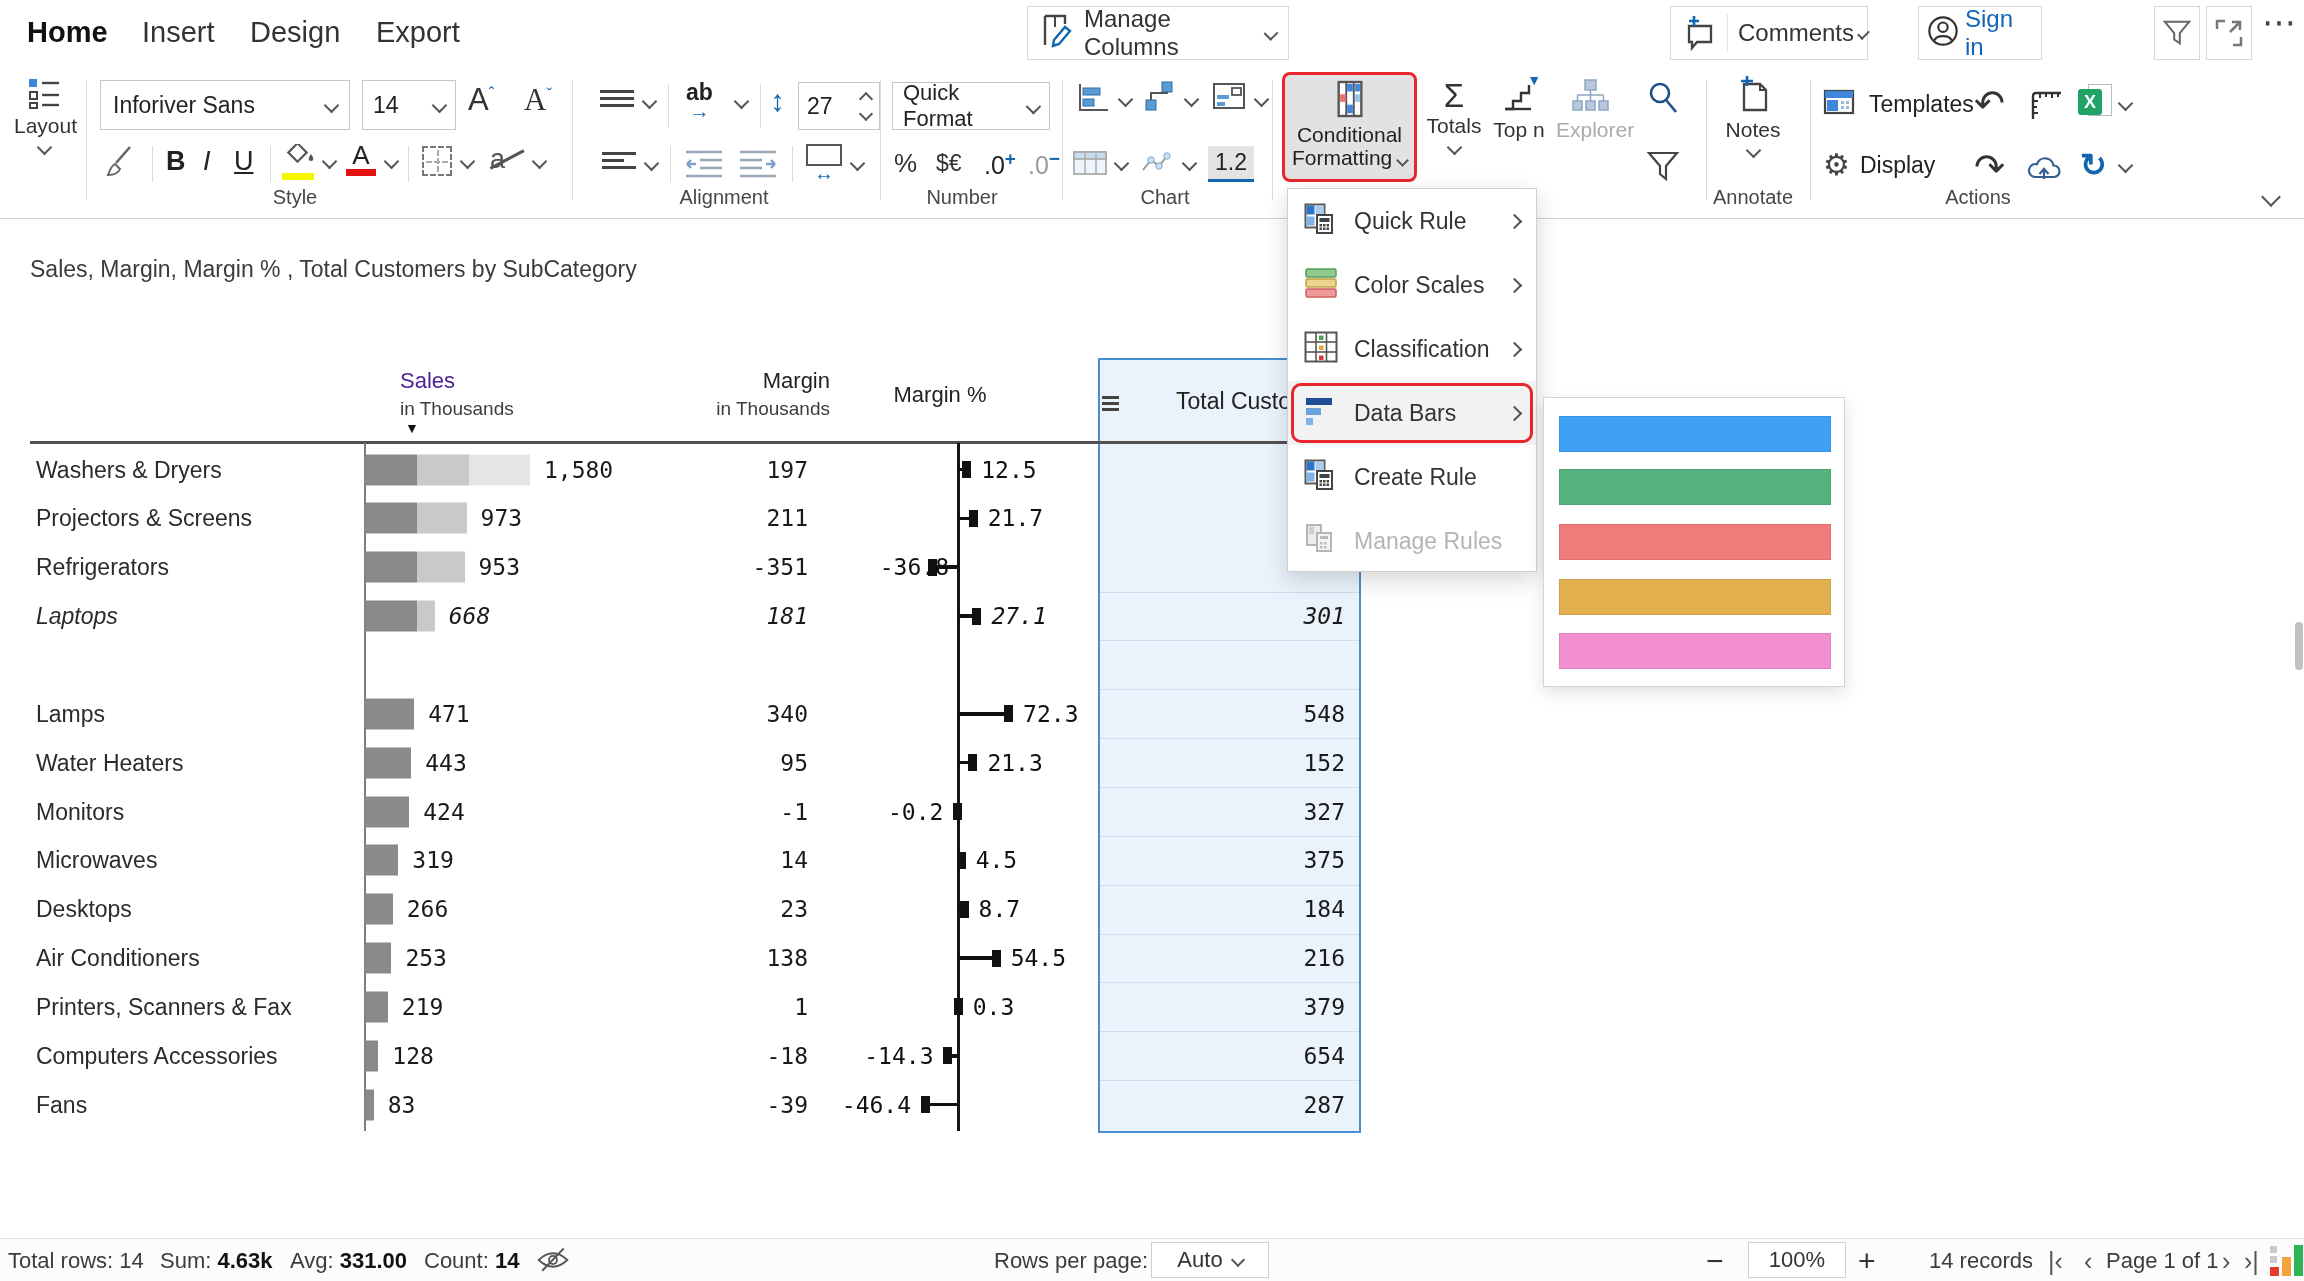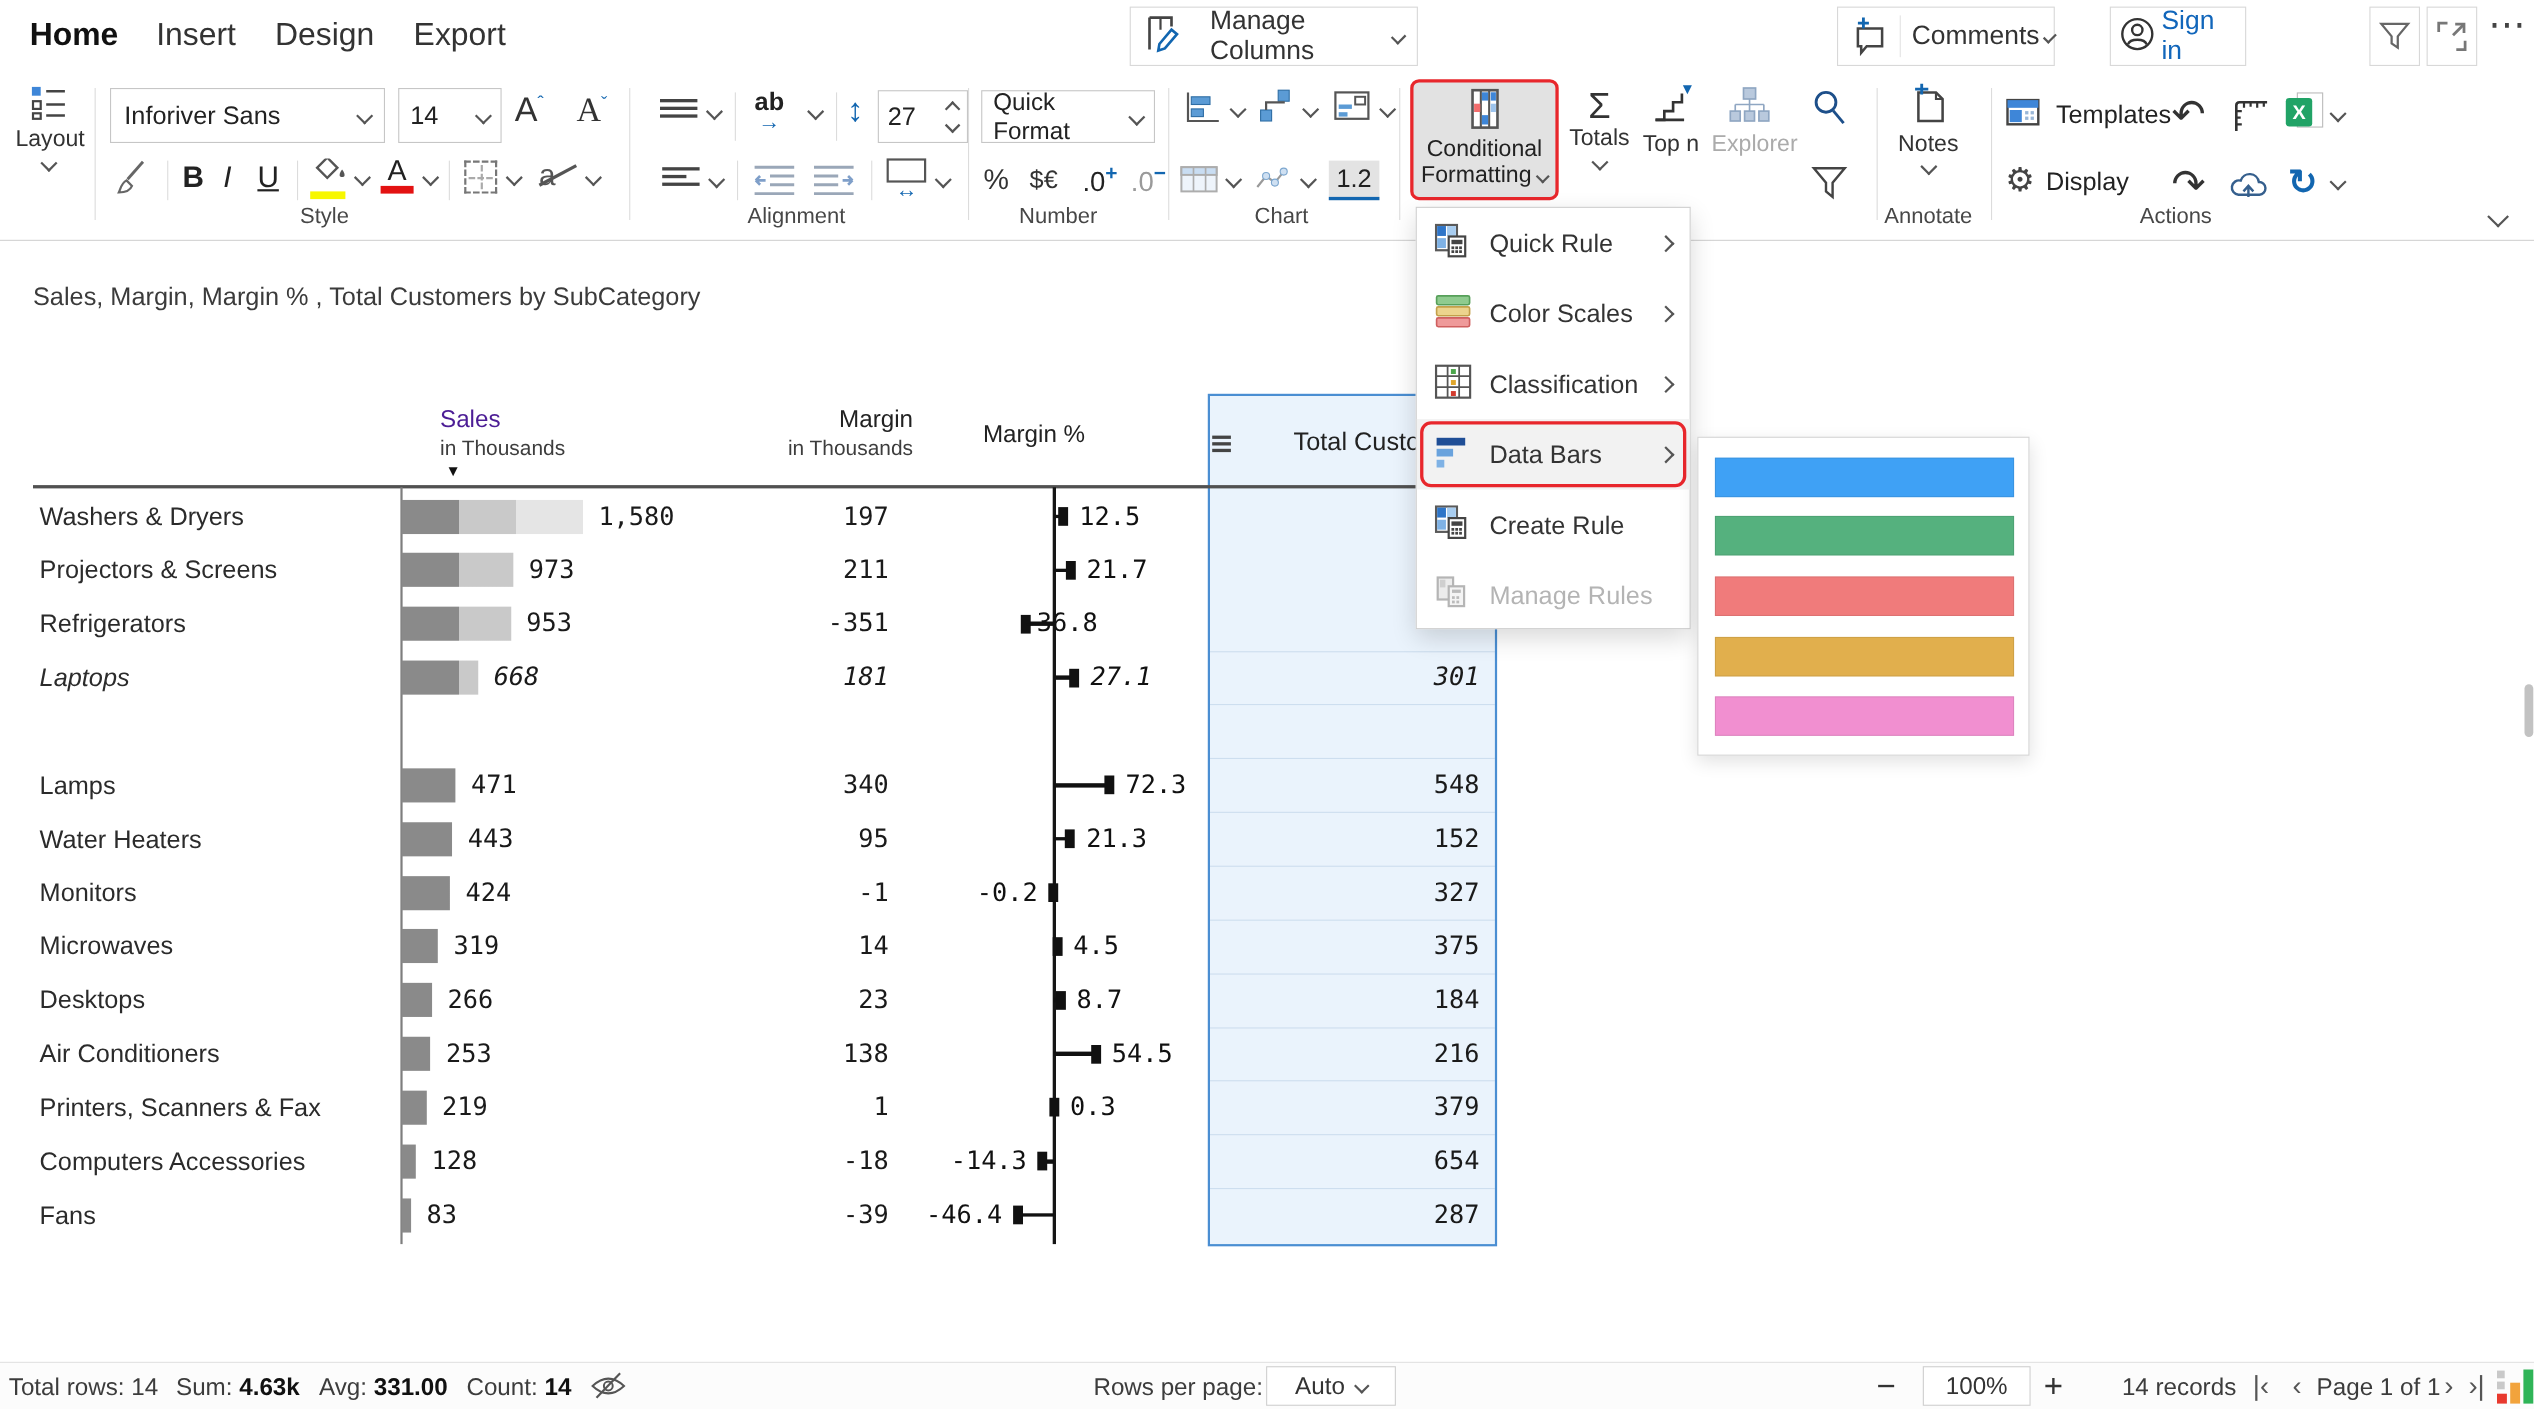--- a/index.html
+++ b/index.html
@@ -55,21 +55,21 @@
 </head>
 <body>
 
 <div id="menubar">
   <div class="tab active" style="left:27px;">Home</div>
   <div class="abs" style="left:22px;top:76px;width:82px;height:6px;background:#1268B3;"></div>
   <div class="tab" style="left:142px;">Insert</div>
   <div class="tab" style="left:250px;">Design</div>
   <div class="tab" style="left:376px;">Export</div>
 
-  <div class="tbtn" style="left:1027px;width:262px;padding:0 12px;gap:26px;">
+  <div class="tbtn" style="left:1027px;width:262px;padding:0 12px;gap:10px;">
     <span>
       <svg width="34" height="40" viewBox="0 0 34 40">
           <path d="M5 5 H25 V13" fill="none" stroke="#444" stroke-width="2.4"></path>
           <path d="M5 5 V34" stroke="#444" stroke-width="2.4"></path>
           <path d="M15 5 v11" stroke="#444" stroke-width="2"></path>
           <path d="M14 29 L25 16 l5 4 L19 33 l-6 2 Z" fill="none" stroke="#1266B0" stroke-width="2.4"></path>
         </svg>
     </span>
     <span style="font-size:24px;color:#333;">Manage Columns</span>
     <span class="cv"></span>
@@ -468,21 +468,21 @@
       <div class="mark" style="left: 968.69px;"></div>
       <span class="pctv mono" style="left: 987.69px;">21.7</span>
     </div>
     <div class="trow" style="top: 97.72px;">
       <span class="lbl">Refrigerators</span>
       <div class="bar" style="width: 99.5218px; background: linear-gradient(to right, rgb(138, 138, 138) 0px, rgb(138, 138, 138) 52.215px, rgb(201, 201, 201) 52.215px, rgb(201, 201, 201) 99.5218px, rgb(229, 229, 229) 99.5218px, rgb(229, 229, 229) 100%);"></div>
       <span class="salesv mono" style="left: 478.522px;">953</span>
       <span class="marginv mono">-351</span>
       <div class="stem" style="left: 932.24px; width: 25.76px;"></div>
       <div class="mark" style="left: 927.74px;"></div>
-      <span class="pctv mono" style="right: 1306px;">-36.8</span>
+      <span class="pctv mono" style="right: 1355px;">-36.8</span>
     </div>
     <div class="trow" style="top: 146.58px; font-style: italic;">
       <span class="lbl">Laptops</span>
       <div class="bar" style="width: 69.7592px; background: linear-gradient(to right, rgb(138, 138, 138) 0px, rgb(138, 138, 138) 52.215px, rgb(201, 201, 201) 52.215px, rgb(201, 201, 201) 69.7592px, rgb(229, 229, 229) 69.7592px, rgb(229, 229, 229) 100%);"></div>
       <span class="salesv mono" style="left: 448.759px;">668</span>
       <span class="marginv mono">181</span>
       <div class="stem" style="left: 958px; width: 18.97px;"></div>
       <div class="mark" style="left: 972.47px;"></div>
       <span class="pctv mono" style="left: 991.47px;">27.1</span>
       <span class="custv mono">301</span>

